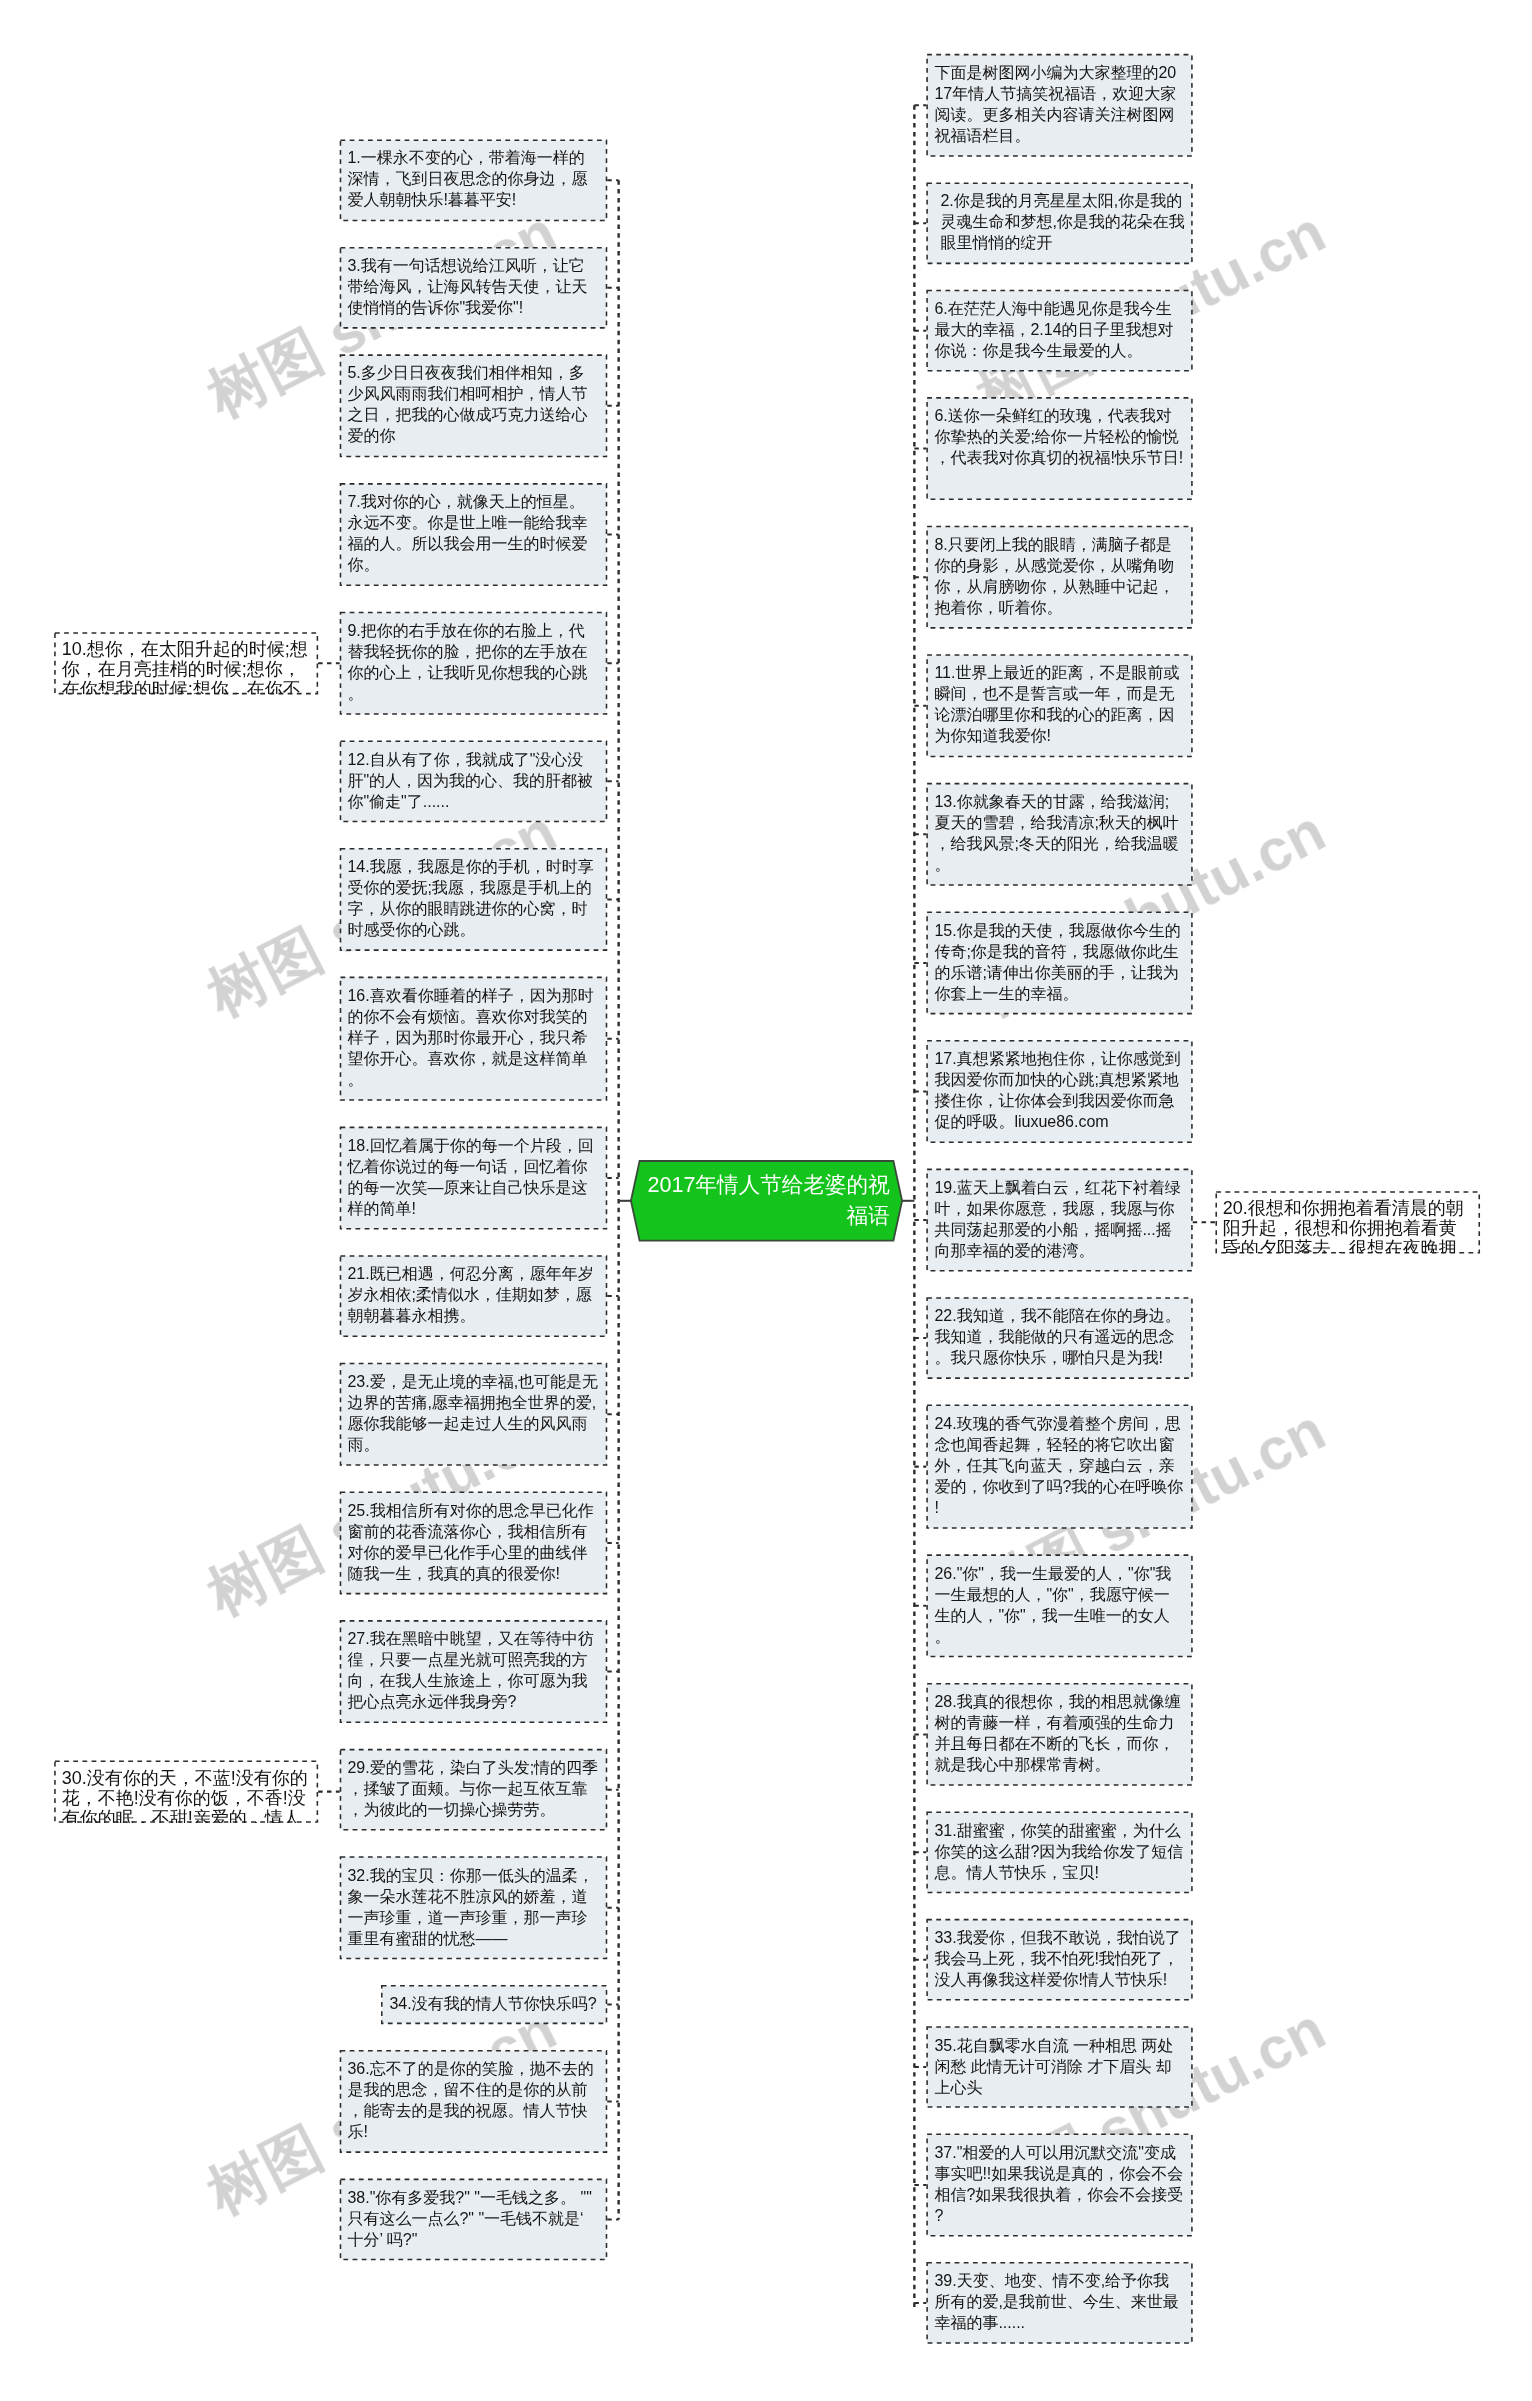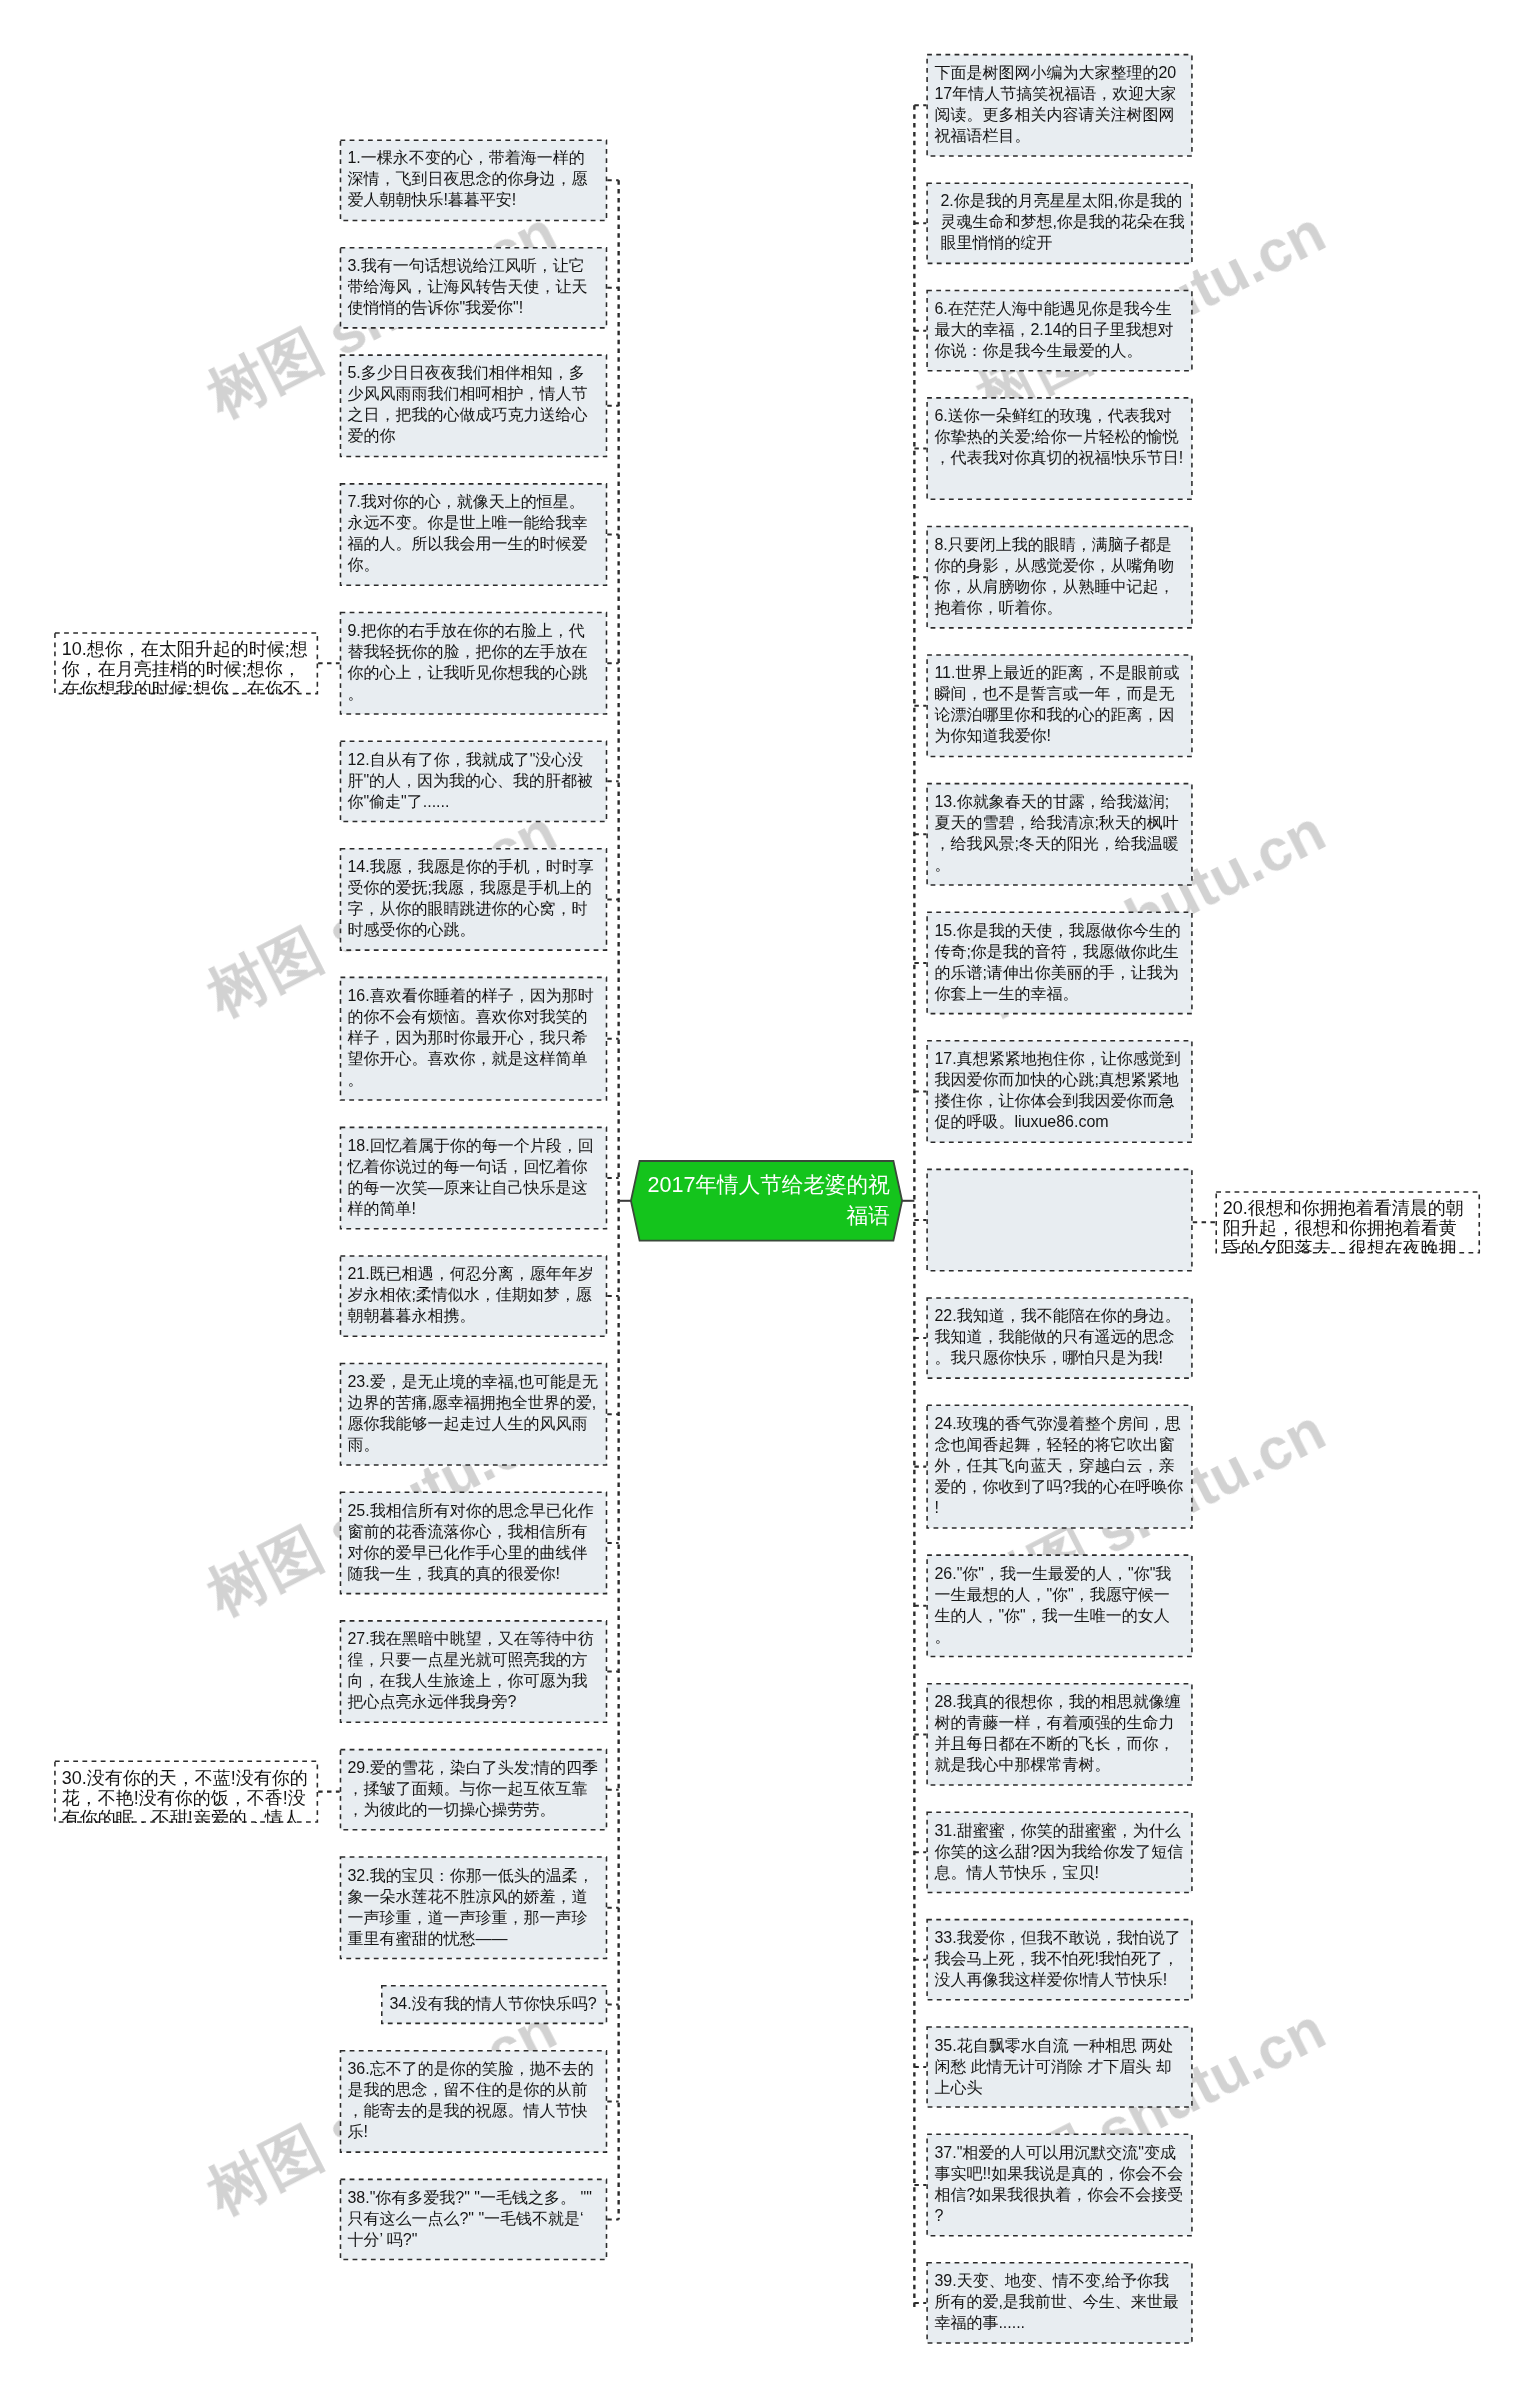--- a/index.html
+++ b/index.html
@@ -155,20 +155,21 @@
   <div class="topic-node" style="left:339px;top:2179px;width:268px;height:82px;">38."你有多爱我?" "一毛钱之多。 ""只有这么一点么?" "一毛钱不就是‘十分’ 吗?"</div>
   <div class="topic-node" style="left:926px;top:54px;width:266px;height:103px;">下面是树图网小编为大家整理的2017年情人节搞笑祝福语，欢迎大家阅读。更多相关内容请关注树图网祝福语栏目。</div>
   <div class="topic-node" style="left:932px;top:182px;width:266px;height:82px;">2.你是我的月亮星星太阳,你是我的灵魂生命和梦想,你是我的花朵在我眼里悄悄的绽开</div>
   <div class="topic-node" style="left:926px;top:290px;width:266px;height:82px;">6.在茫茫人海中能遇见你是我今生最大的幸福，2.14的日子里我想对你说：你是我今生最爱的人。</div>
   <div class="topic-node" style="left:926px;top:397px;width:266px;height:103px;">6.送你一朵鲜红的玫瑰，代表我对你挚热的关爱;给你一片轻松的愉悦，代表我对你真切的祝福!快乐节日!</div>
   <div class="topic-node" style="left:926px;top:526px;width:266px;height:103px;">8.只要闭上我的眼睛，满脑子都是你的身影，从感觉爱你，从嘴角吻你，从肩膀吻你，从熟睡中记起，抱着你，听着你。</div>
   <div class="topic-node" style="left:926px;top:654px;width:266px;height:103px;">11.世界上最近的距离，不是眼前或瞬间，也不是誓言或一年，而是无论漂泊哪里你和我的心的距离，因为你知道我爱你!</div>
   <div class="topic-node" style="left:926px;top:783px;width:266px;height:103px;">13.你就象春天的甘露，给我滋润;夏天的雪碧，给我清凉;秋天的枫叶，给我风景;冬天的阳光，给我温暖。</div>
   <div class="topic-node" style="left:926px;top:912px;width:266px;height:103px;">15.你是我的天使，我愿做你今生的传奇;你是我的音符，我愿做你此生的乐谱;请伸出你美丽的手，让我为你套上一生的幸福。</div>
   <div class="topic-node" style="left:926px;top:1040px;width:266px;height:103px;">17.真想紧紧地抱住你，让你感觉到我因爱你而加快的心跳;真想紧紧地搂住你，让你体会到我因爱你而急促的呼吸。liuxue86.com</div>
+  <div class="topic-node" style="left:926px;top:1169px;width:266px;height:103px;">19.蓝天上飘着白云，红花下衬着绿叶，如果你愿意，我愿，我愿与你共同荡起那爱的小船，摇啊摇...摇向那幸福的爱的港湾。</div>
   <div class="topic-node" style="left:926px;top:1297px;width:266px;height:82px;">22.我知道，我不能陪在你的身边。我知道，我能做的只有遥远的思念。我只愿你快乐，哪怕只是为我!</div>
   <div class="topic-node" style="left:926px;top:1405px;width:266px;height:124px;">24.玫瑰的香气弥漫着整个房间，思念也闻香起舞，轻轻的将它吹出窗外，任其飞向蓝天，穿越白云，亲爱的，你收到了吗?我的心在呼唤你!</div>
   <div class="topic-node" style="left:926px;top:1555px;width:266px;height:103px;">26."你"，我一生最爱的人，"你"我一生最想的人，"你"，我愿守候一生的人，"你"，我一生唯一的女人。</div>
   <div class="topic-node" style="left:926px;top:1683px;width:266px;height:103px;">28.我真的很想你，我的相思就像缠树的青藤一样，有着顽强的生命力并且每日都在不断的飞长，而你，就是我心中那棵常青树。</div>
   <div class="topic-node" style="left:926px;top:1812px;width:266px;height:82px;">31.甜蜜蜜，你笑的甜蜜蜜，为什么你笑的这么甜?因为我给你发了短信息。情人节快乐，宝贝!</div>
   <div class="topic-node" style="left:926px;top:1919px;width:266px;height:82px;">33.我爱你，但我不敢说，我怕说了我会马上死，我不怕死!我怕死了，没人再像我这样爱你!情人节快乐!</div>
   <div class="topic-node" style="left:926px;top:2027px;width:266px;height:82px;">35.花自飘零水自流 一种相思 两处闲愁 此情无计可消除 才下眉头 却上心头</div>
   <div class="topic-node" style="left:926px;top:2134px;width:266px;height:103px;">37."相爱的人可以用沉默交流"变成事实吧!!如果我说是真的，你会不会相信?如果我很执着，你会不会接受?</div>
   <div class="topic-node" style="left:926px;top:2262px;width:266px;height:82px;">39.天变、地变、情不变,给予你我所有的爱,是我前世、今生、来世最幸福的事......</div>
   <div class="topic-node leaf-plain" style="left:54px;top:632px;width:264px;height:62px;">10.想你，在太阳升起的时候;想你，在月亮挂梢的时候;想你，在你想我的时候;想你，在你不想我的时候。</div>

